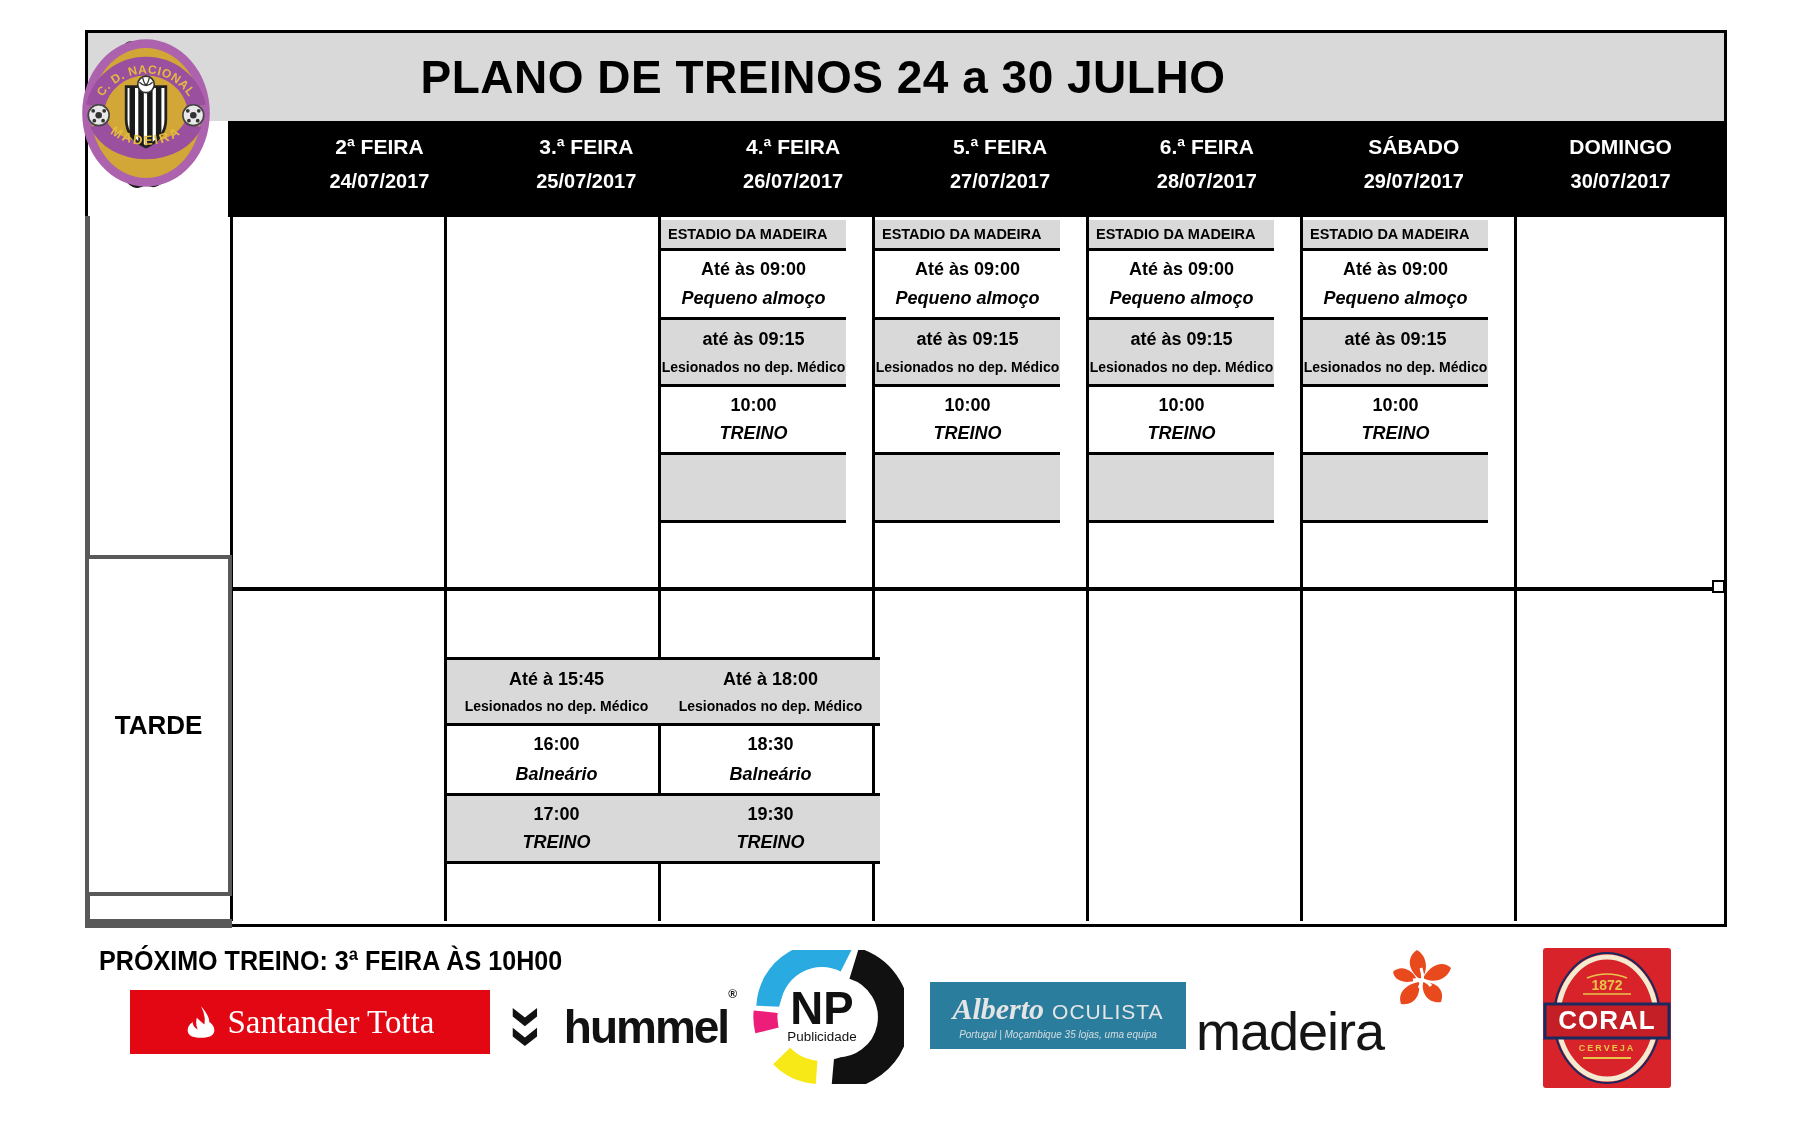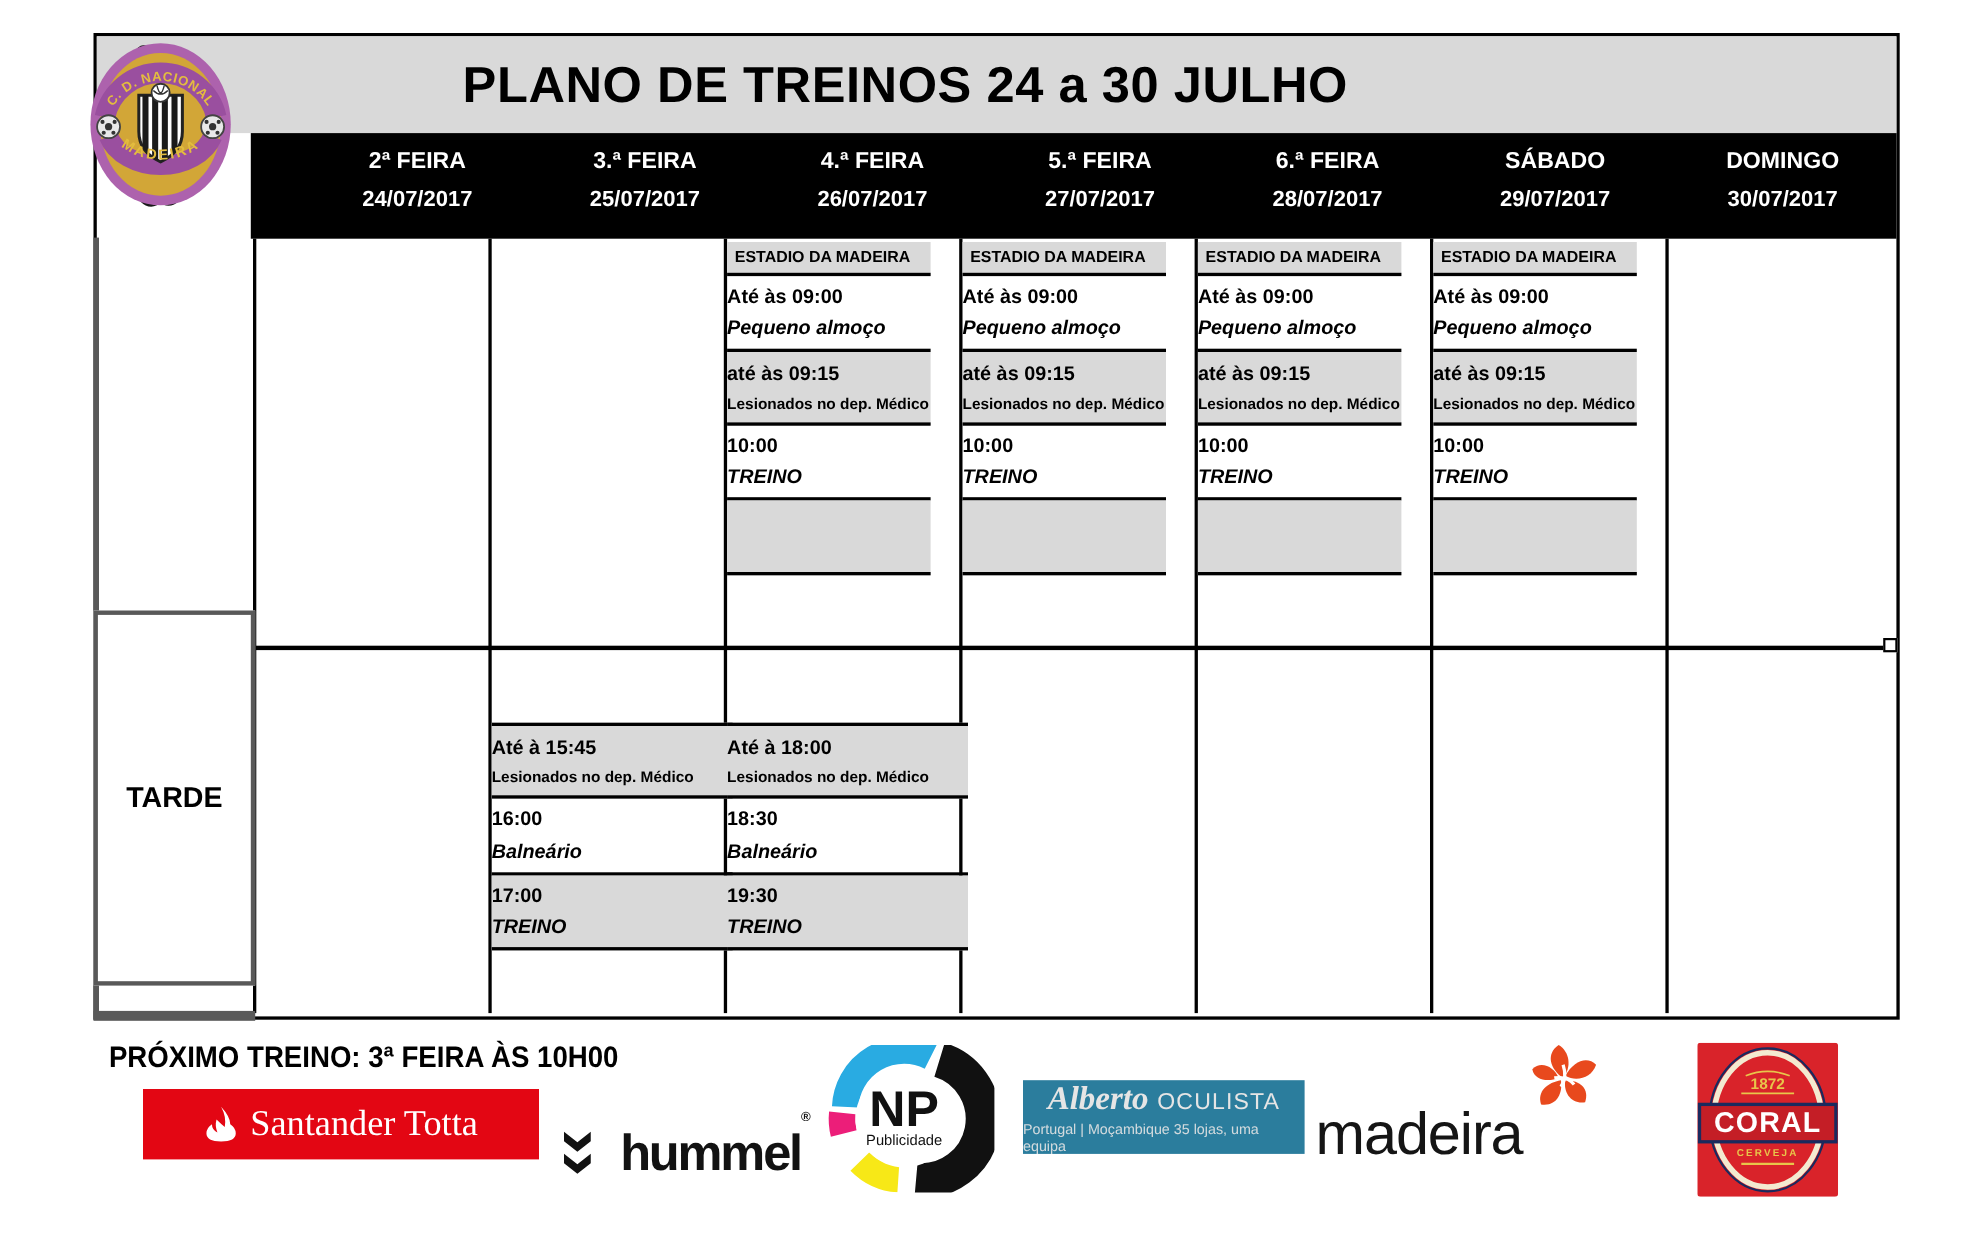--- a/index.html
+++ b/index.html
@@ -18,21 +18,21 @@
   .day-date{font-size:20px;font-weight:bold;margin-top:11px;}
 
   .vline{position:absolute;top:184px;height:704px;width:3px;background:#000;}
   .hline-main{left:140px;top:554px;width:1496px;height:4px;background:#000;}
   .fill-handle{left:1624px;top:547px;width:13px;height:13px;background:#fff;border:2px solid #000;z-index:7;}
 
   .gray{background:#d9d9d9;}
   .mcol{position:absolute;top:187px;width:185px;}
   .acol{position:absolute;top:624px;width:219px;}
   .cell{box-sizing:border-box;border-bottom:3px solid #000;display:flex;flex-direction:column;
-        justify-content:space-evenly;align-items:flex-start;text-align:center;}
+        justify-content:space-evenly;align-items:center;text-align:center;}
   .venue{height:31px;justify-content:center;align-items:flex-start;padding-left:7px;
          font-size:14.5px;font-weight:bold;}
   .h69{height:69px;} .h67{height:67px;} .h68{height:68px;} .h70{height:70px;}
   .bt{border-top:3px solid #000;}
   .time{font-size:18px;font-weight:bold;}
   .act{font-size:18px;font-weight:bold;font-style:italic;}
   .les{font-size:14px;font-weight:bold;}
 
   .rowlabel{left:-3px;width:147px;background:#fff;border:4px solid #595959;
             display:flex;align-items:center;justify-content:center;
@@ -45,30 +45,30 @@
   
   .club-logo{left:80px;top:36px;width:132px;height:154px;z-index:10;}
 
   
   .next-training{left:99px;top:946px;font-size:27px;font-weight:bold;
                  transform:scaleX(.93);transform-origin:left;white-space:nowrap;}
 
   .sp-santander{left:130px;top:990px;width:360px;height:64px;background:#e30613;
                 display:flex;align-items:center;justify-content:center;gap:12px;}
   .santander-text{color:#fff;font-family:"Liberation Serif",serif;font-size:33px;white-space:nowrap;}
-  .sp-hummel{left:511px;top:1024px;width:224px;height:48px;display:flex;align-items:center;gap:25px;}
+  .sp-hummel{left:511px;top:1003px;width:224px;height:48px;display:flex;align-items:center;gap:25px;}
   .hummel-text{font-size:46px;font-weight:bold;letter-spacing:-2px;color:#121212;line-height:1;}
   .hummel-reg{font-size:12px;font-weight:bold;vertical-align:top;position:relative;top:-16px;}
   .sp-np{left:748px;top:950px;width:156px;height:134px;}
   .sp-alberto{left:930px;top:982px;width:256px;height:67px;background:#2b7d9d;color:#e5e5e5;
               display:flex;flex-direction:column;align-items:center;justify-content:center;}
   .alberto-row{display:flex;align-items:baseline;gap:8px;}
   .alberto-script{font-family:"Liberation Serif",serif;font-style:italic;font-weight:bold;font-size:30px;}
   .alberto-caps{font-size:21px;letter-spacing:1px;}
-  .alberto-tagline{font-size:13px;margin-top:3px;opacity:.9;}
+  .alberto-tagline{font-size:10px;margin-top:3px;opacity:.9;font-style:italic;}
   .sp-madeira-text{left:1196px;top:1000px;font-size:54px;letter-spacing:-1px;color:#151515;}
   .sp-flower{left:1387px;top:946px;width:70px;height:64px;}
   .sp-coral{left:1543px;top:948px;width:128px;height:140px;}
 </style>
 </head>
 <body>
 
 <div class="abs table">
 
   <div class="abs title-band">

